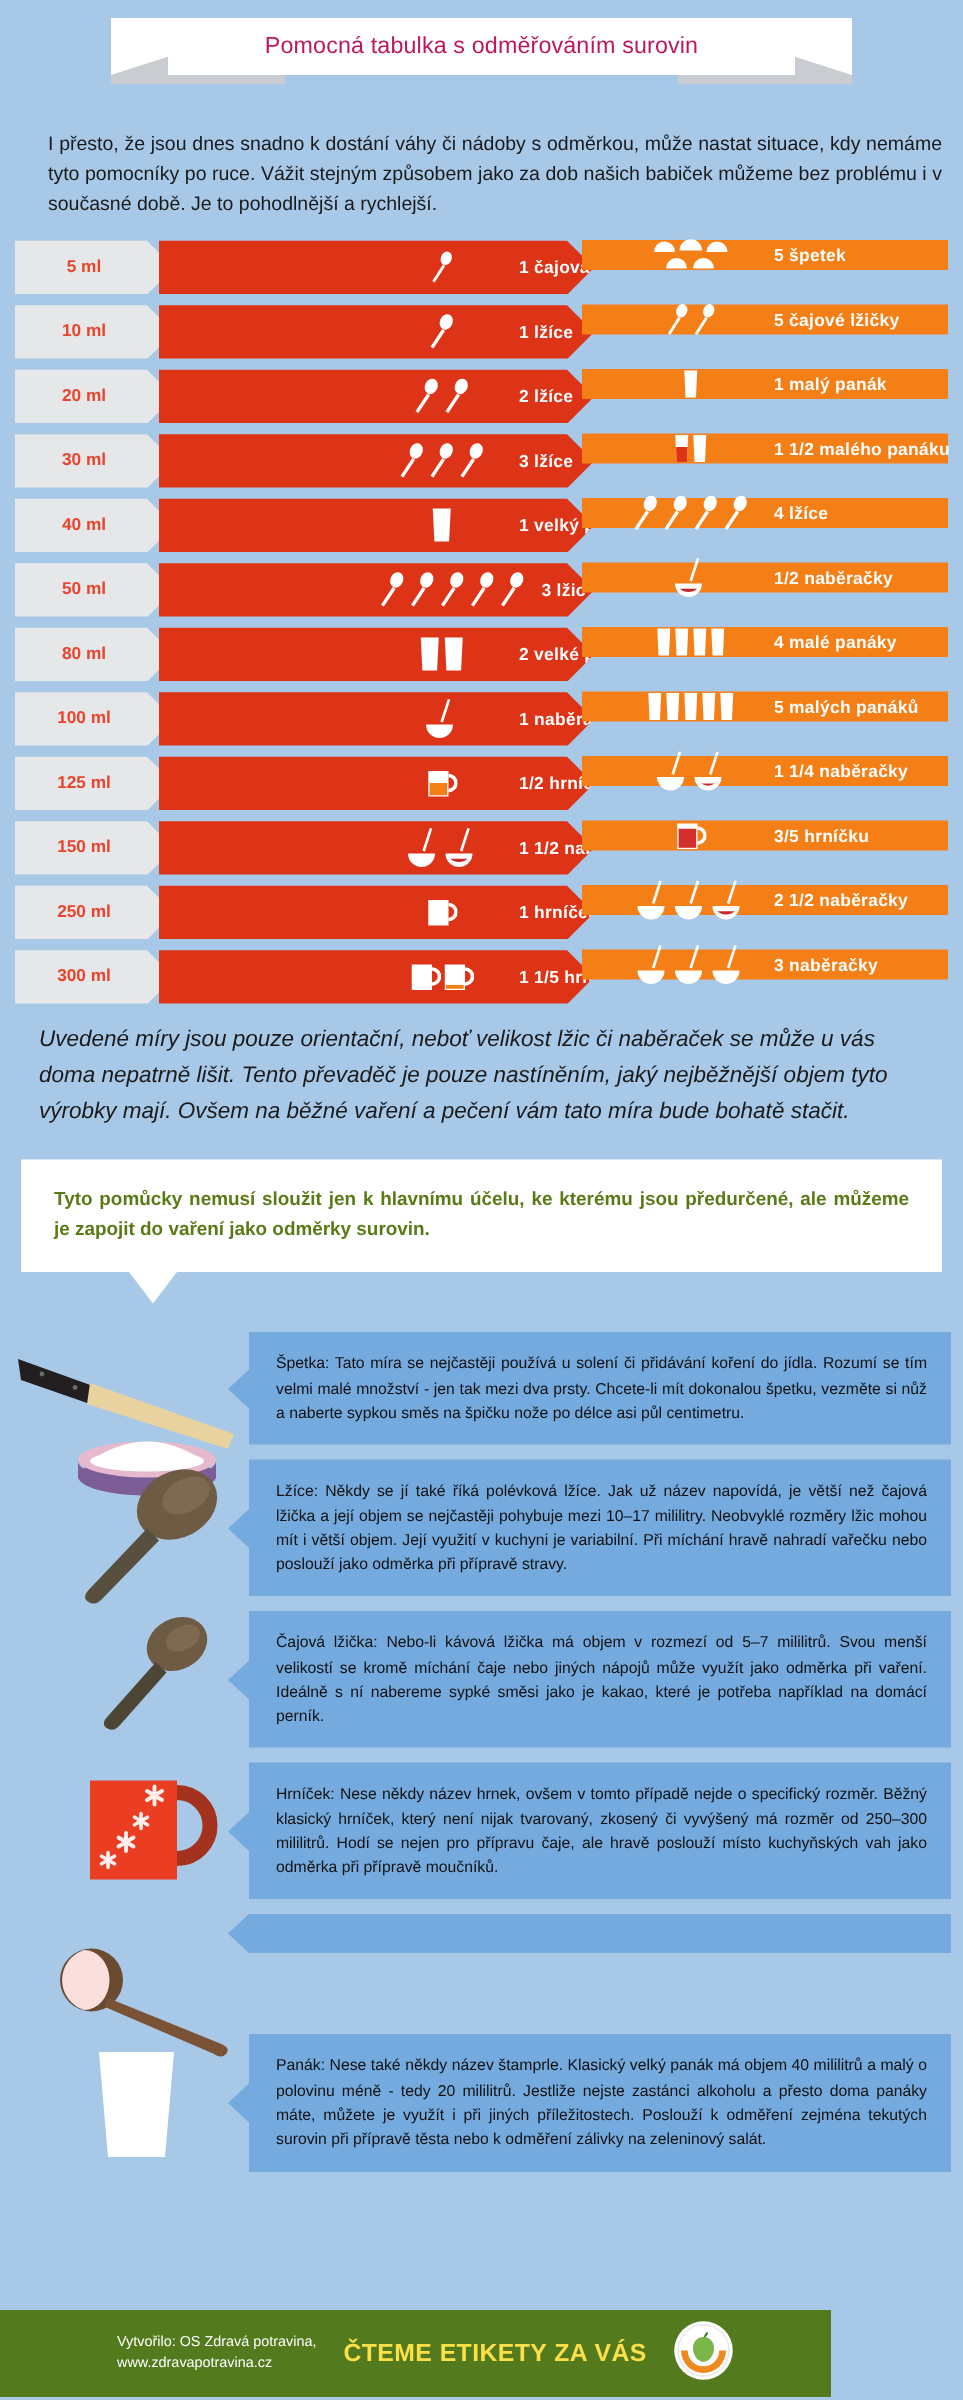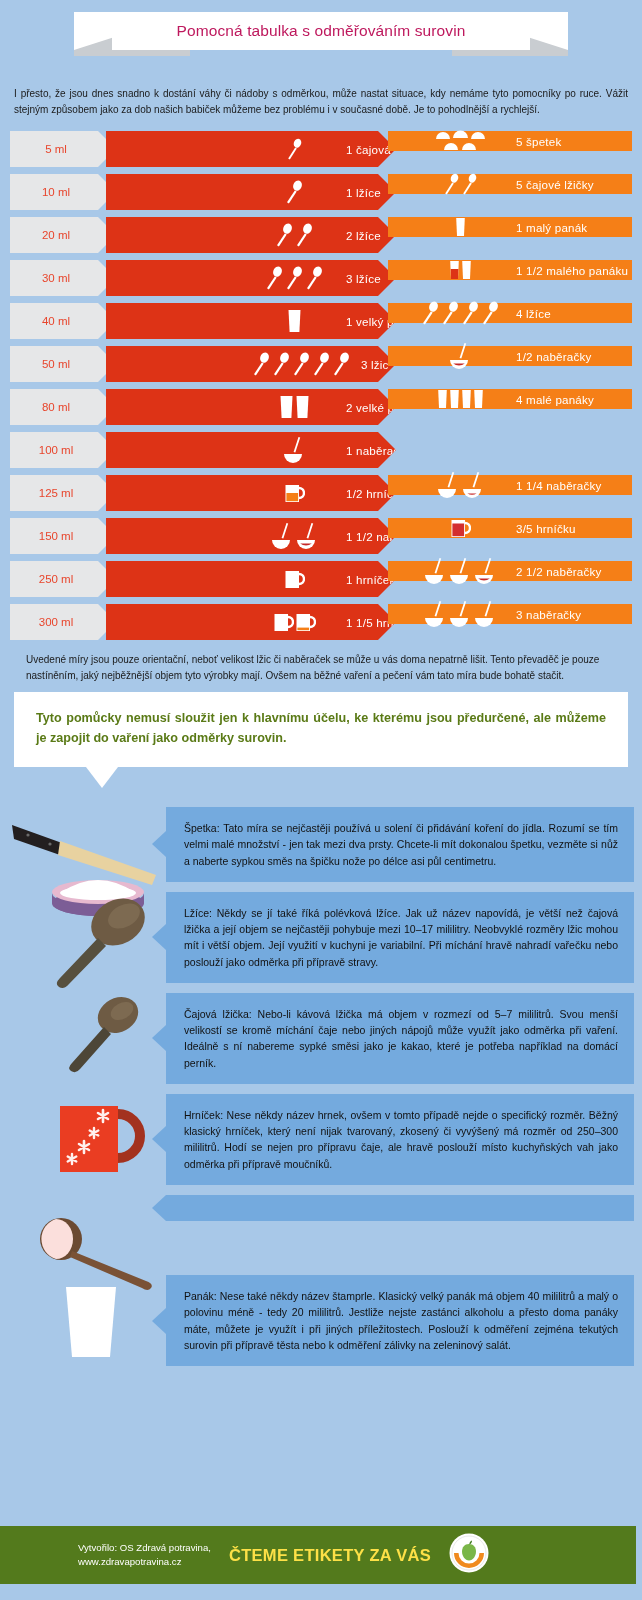--- a/index.html
+++ b/index.html
@@ -28,28 +28,28 @@
   .ribbon-band {
     position: absolute; top: 4px; left: 112px; right: 112px; height: 38px;
     background: #ffffff; display: flex; align-items: center; justify-content: center;
   }
   .ribbon-title {
     color: #be185d; font-size: 15.5px; letter-spacing: .1px; white-space: nowrap;
   }
 
   
   .intro {
-    margin: 16px 14px 0 14px;
-    font-size: 10px; line-height: 1.55; color: #1a1a1a;
+    margin: 16px 14px 0 32px;
+    font-size: 13px; line-height: 1.55; color: #1a1a1a;
     text-align: justify;
   }
 
   
   .table { margin: 14px 10px 0 10px; }
-  .row { position: relative; height: 36px; margin-bottom: 7px; }
+  .row { position: relative; height: 36px; margin-bottom: 7px; font-weight: bold; }
 
   .cell-vol {
     position: absolute; left: 0; top: 0; width: 106px; height: 36px;
     background: #e6e7e8;
     clip-path: polygon(0 0, 88px 0, 106px 50%, 88px 100%, 0 100%);
     display: flex; align-items: center; justify-content: center;
   }
   .cell-vol span { color: #e8452c; font-size: 11.5px; padding-right: 14px; }
 
   .cell-red {
@@ -75,25 +75,25 @@
   .cell-red .icons { margin-left: 142px; }
   .cell-red .lbl { margin-left: 2px; }
   .cell-orange .icons { margin-left: 26px; }
   .cell-orange .lbl { margin-left: 6px; }
 
   svg.ic { display: block; }
 
   
   .note {
     margin: 12px 26px 0 26px;
-    font-size: 10px; line-height: 1.6; color: #1a1a1a;
+    font-size: 15px; line-height: 1.6; color: #1a1a1a; font-style: italic;
   }
 
   
-  .callout-wrap { position: relative; margin: 8px 14px 0 14px; }
+  .callout-wrap { position: relative; margin: 20px 14px 0 14px; }
   .callout {
     background: #ffffff; padding: 17px 22px 19px 22px;
   }
   .callout p {
     color: #5a7a16; font-size: 12.6px; font-weight: bold; line-height: 1.55;
     text-align: justify;
   }
   .callout-arrow {
     position: absolute; left: 72px; bottom: -21px;
     width: 0; height: 0;
@@ -119,21 +119,21 @@
     position: absolute; left: -14px; top: 50%; transform: translateY(-50%);
     width: 0; height: 0;
     border-top: 13px solid transparent;
     border-bottom: 13px solid transparent;
     border-right: 14px solid #74aade;
   }
   .art-svg { position: absolute; }
 
   
   .footer {
-    position: absolute; left: 0; bottom: 16px; width: 636px; height: 58px;
+    position: absolute; left: 0; bottom: 2px; width: 554px; height: 58px;
     background: #537a1c; display: flex; align-items: center;
   }
   .footer-credit {
     color: #ffffff; font-size: 9.6px; line-height: 1.5;
     margin-left: 78px; white-space: nowrap;
   }
   .footer-slogan {
     color: #fde047; font-size: 16.5px; font-weight: bold;
     margin-left: 18px; letter-spacing: .3px; white-space: nowrap;
   }
@@ -417,20 +417,40 @@
         <span>100  ml</span>
       </div>
       <div class="cell-red">
         <div class="icons">
           <svg class="ic" width="24" height="28" viewBox="0 0 24 28">
             <path d="M16.5 1 L11.6 16 L13.3 16.6 L18.2 1.5 Z" fill="#fff"></path>
             <path d="M2 18 A9 9 0 0 0 20 18 Z" fill="#fff"></path>
           </svg>
         </div>
         <div class="lbl">1  naběračka</div>
+      </div>
+      <div class="cell-orange">
+        <div class="icons">
+          <svg class="ic" width="11" height="20" viewBox="0 0 11 20">
+            <path d="M1.2 1 H9.8 L9.0 19 H2.0 Z" fill="#fff"></path>
+          </svg>
+          <svg class="ic" width="11" height="20" viewBox="0 0 11 20">
+            <path d="M1.2 1 H9.8 L9.0 19 H2.0 Z" fill="#fff"></path>
+          </svg>
+          <svg class="ic" width="11" height="20" viewBox="0 0 11 20">
+            <path d="M1.2 1 H9.8 L9.0 19 H2.0 Z" fill="#fff"></path>
+          </svg>
+          <svg class="ic" width="11" height="20" viewBox="0 0 11 20">
+            <path d="M1.2 1 H9.8 L9.0 19 H2.0 Z" fill="#fff"></path>
+          </svg>
+          <svg class="ic" width="11" height="20" viewBox="0 0 11 20">
+            <path d="M1.2 1 H9.8 L9.0 19 H2.0 Z" fill="#fff"></path>
+          </svg>
+        </div>
+        <div class="lbl">5 malých panáků</div>
       </div>
     </div>
     <div class="row">
       <div class="cell-vol">
         <span>125  ml</span>
       </div>
       <div class="cell-red">
         <div class="icons">
           <svg class="ic" width="21" height="22" viewBox="0 0 21 22">
             <path d="M1.5 3 H15 V20 H1.5 Z" fill="#fff"></path>

